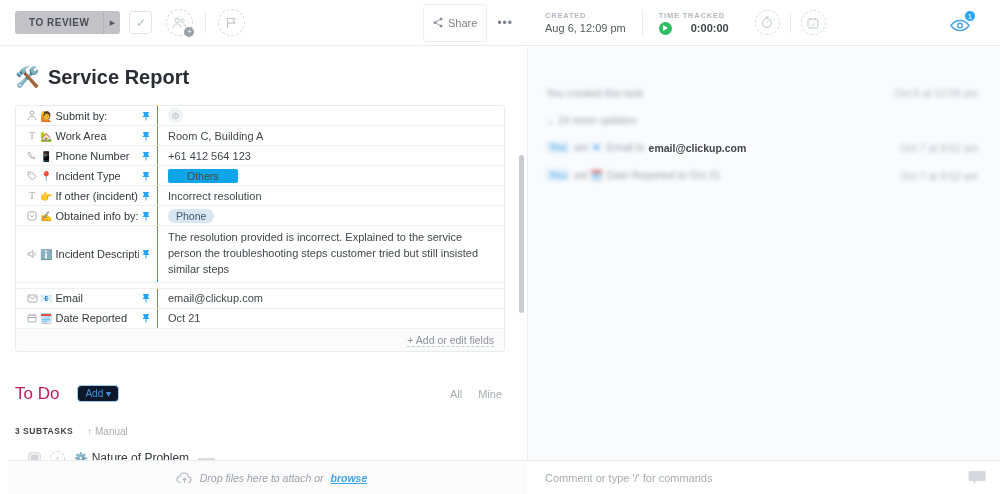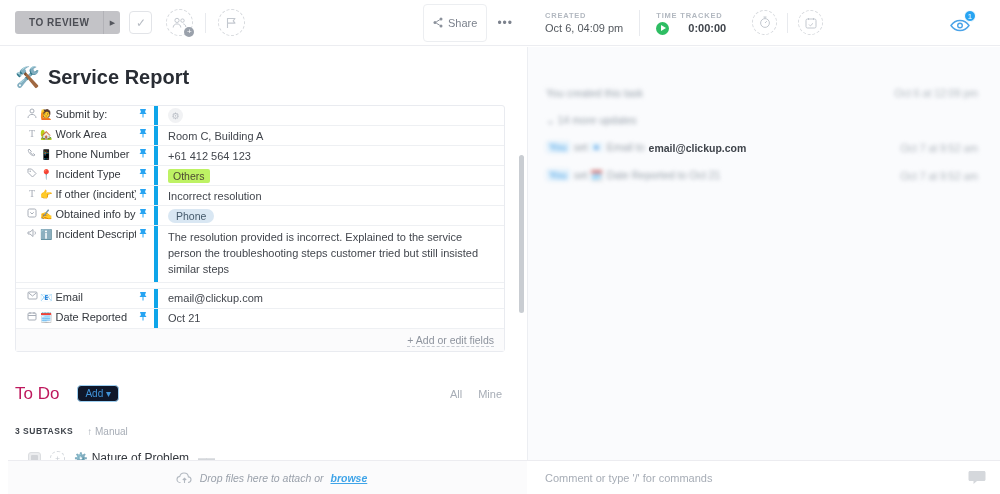--- a/index.html
+++ b/index.html
@@ -59,31 +59,31 @@
     background:#fafbfd; border-left:1px solid #eceef2; }
 
   .task-title { display:flex; align-items:center; gap:8px; margin:18px 0 16px 15px;
     font-size:20px; font-weight:600; color:#292d34; cursor:text; }
 
   
   .fields { margin-left:15px; width:490px; border:1px solid #e9ebf0; border-radius:3px;
     font-size:11.5px; }
   .frow { display:flex; align-items:stretch; border-bottom:1px solid #eef0f3; min-height:20px; }
   .frow:last-child { border-bottom:none; }
-  .fleft { width:142px; display:flex; align-items:flex-start; padding:2px 4px 2px 8px;
-    border-right:4px solid #0ea5e9; flex-shrink:0; }
+  .fleft { width:142px; display:flex; align-items:center; padding:2px 4px 2px 8px;
+    border-right:1px solid #0ea5e9; flex-shrink:0; }
   .ftype { width:16px; color:#a8aeb8; font-size:10px; display:inline-flex;
     align-items:center; justify-content:center; flex-shrink:0; }
   .flabel { flex:1; color:#33373d; white-space:nowrap; overflow:hidden; font-size:11px; }
   .femoji { margin-right:3px; font-size:10px; }
   .fpin { width:14px; color:#27a4f2; flex-shrink:0; display:inline-flex; justify-content:center; cursor:pointer; }
   .fval { flex:1; display:flex; align-items:center; padding:2px 8px 2px 10px;
     color:#42464d; font-size:11px; cursor:pointer; }
   .fval.wrap { line-height:1.45; padding-top:4px; padding-bottom:4px; }
-  .chip-yellow { background:#bef264; color:#4e4a33; padding:1px 5px; border-radius:2px; font-size:10.5px; }
+  .chip-yellow { background:#0ea5e9; color:#4e4a33; padding:1px 19px; border-radius:2px; font-size:10.5px; }
   .chip-blue { background:#d9e7f3; color:#44596b; padding:1px 8px; border-radius:8px; font-size:10.5px; }
   .avatar-ph { width:15px; height:15px; border-radius:50%; background:#f1f2f4;
     color:#b9bec6; font-size:9px; display:flex; align-items:center; justify-content:center; }
   .gap-row { height:6px; border-bottom:1px solid #eef0f3; }
   .ffooter { background:#fbfbfc; padding:5px 10px; text-align:right; }
   .addfields { color:#8d939d; font-size:10.5px; border-bottom:1px dashed #c6cad1;
     cursor:pointer; }
 
   
   .scroll-thumb { position:absolute; right:3px; top:108px; width:5px; height:158px;
@@ -170,21 +170,21 @@
           <path d="M3.3 4.8l3.4-2M3.3 6.2l3.4 2" stroke="#8b919b" stroke-width="1"></path>
         </svg>
         <span>Share</span>
       </div>
       <div class="more-btn">•••</div>
     </div>
 
     <div class="topbar-right">
       <div class="meta-block">
         <span class="meta-label">CREATED</span>
-        <span class="meta-value">Oct 6, 04:09 pm</span>
+        <span class="meta-value">Aug 6, 12:09 pm</span>
       </div>
       <div class="vdiv" style="height:26px; margin:0 16px;"></div>
       <div class="meta-block">
         <span class="meta-label">TIME TRACKED</span>
         <span class="tt-row">
           <span class="play-dot"></span>
           <span class="tt-value">0:00:00</span>
         </span>
       </div>
       <div class="dash-circle dash-sm" style="margin-left:26px;">

